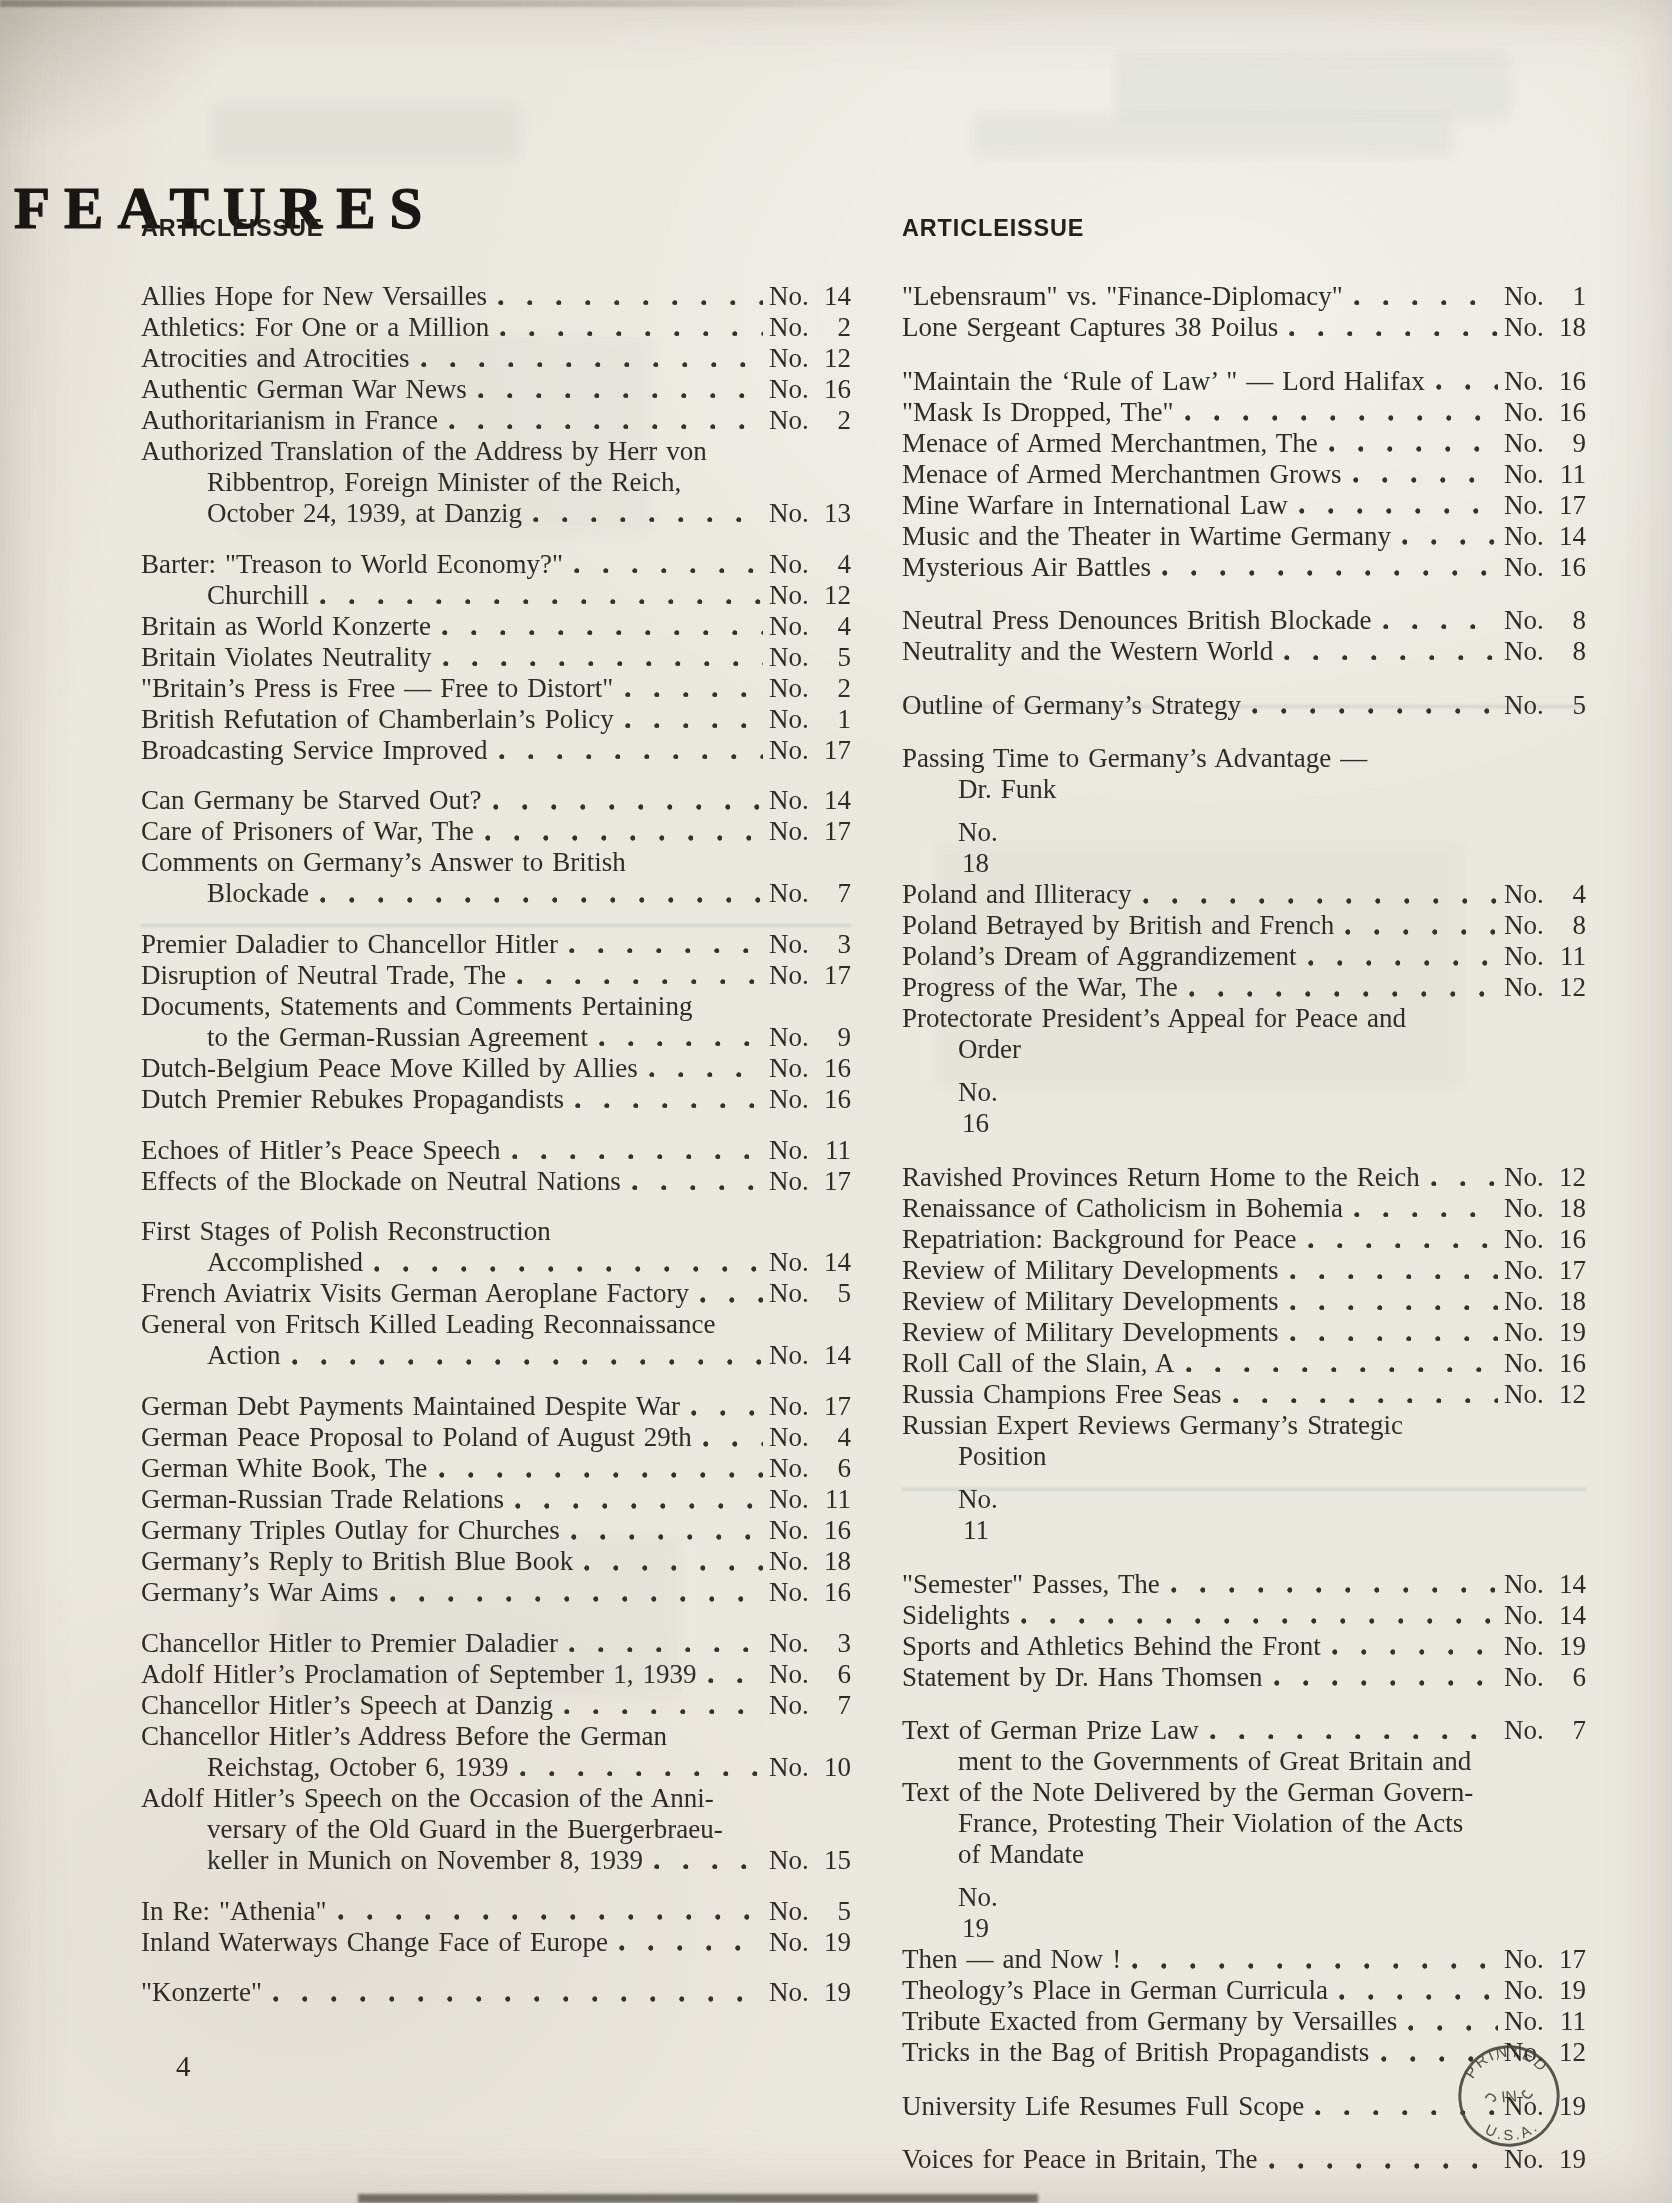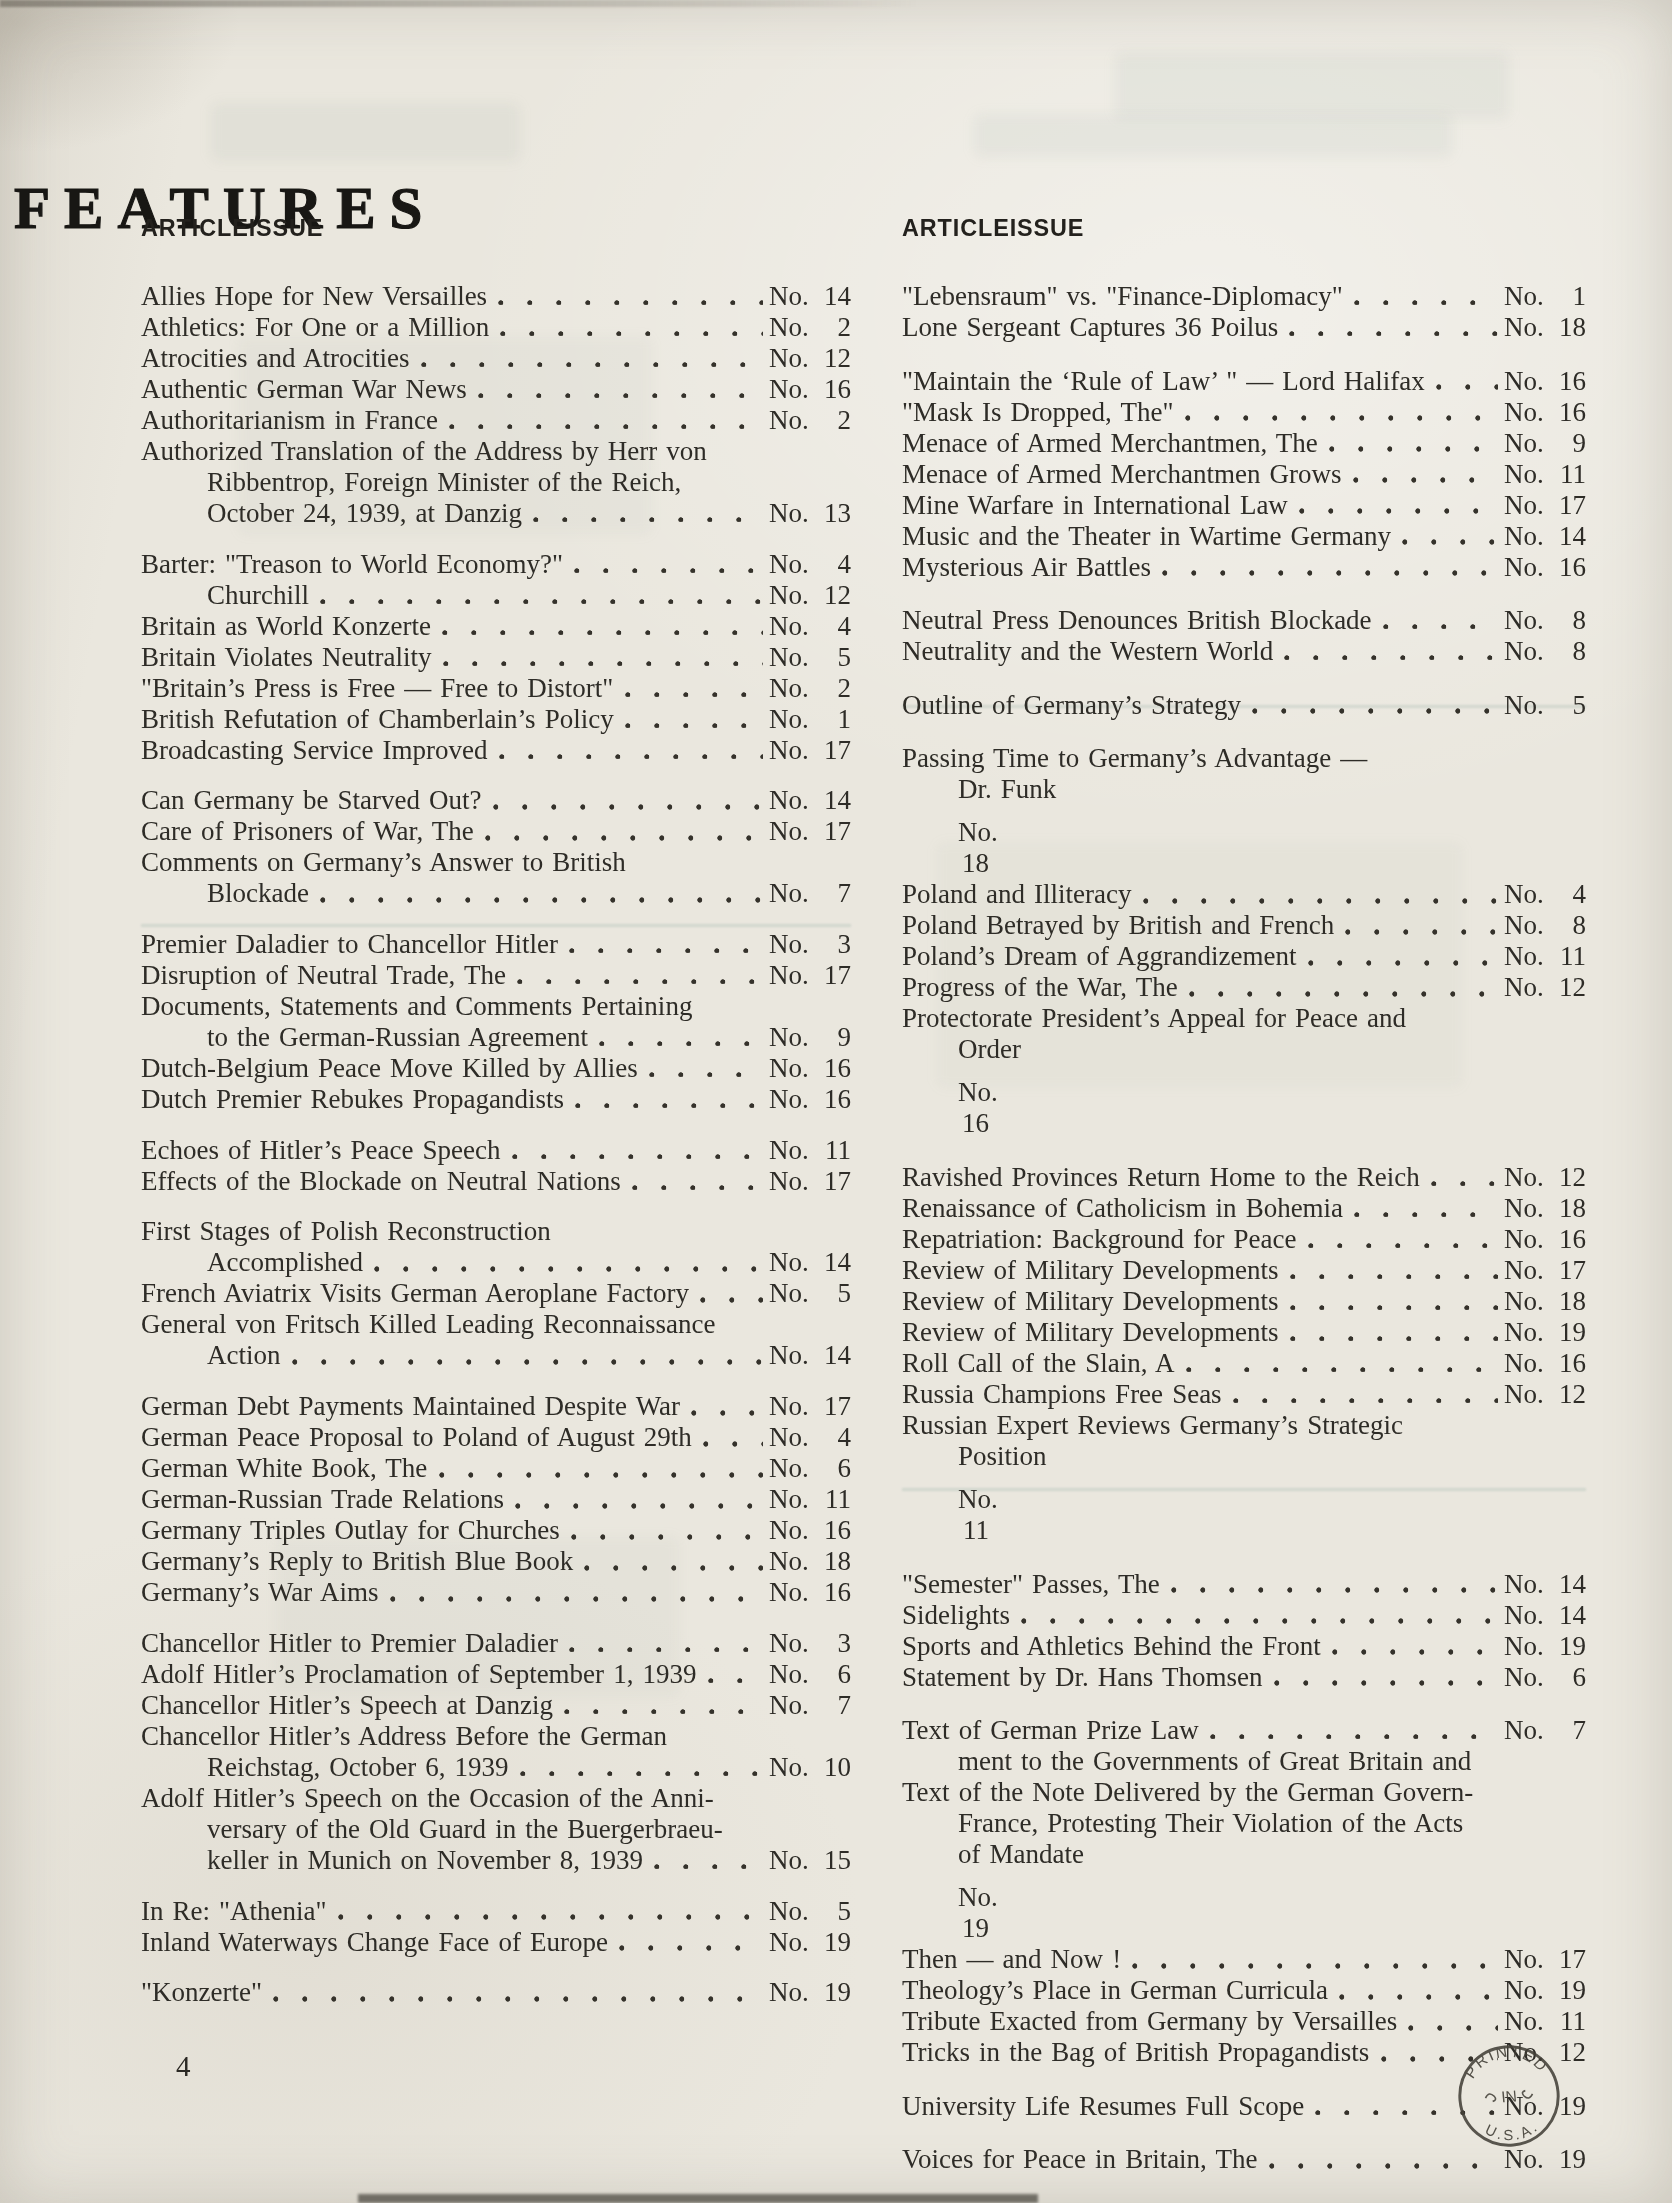--- a/index.html
+++ b/index.html
@@ -472,21 +472,21 @@
           <div class="entry">
             <div class="line">
               <span class="txt">"Lebensraum" vs. "Finance-Diplomacy"</span>
               <span class="leader"></span>
               <span class="no">No.</span>
               <span class="num">1</span>
             </div>
           </div>
           <div class="entry">
             <div class="line">
-              <span class="txt">Lone Sergeant Captures 36 Poilus</span>
+              <span class="txt">Lone Sergeant Captures 38 Poilus</span>
               <span class="leader"></span>
               <span class="no">No.</span>
               <span class="num">18</span>
             </div>
           </div>
         </div>
         <div class="group">
           <div class="entry">
             <div class="line">
               <span class="txt">"Maintain the ‘Rule of Law’ " — Lord Halifax</span>

